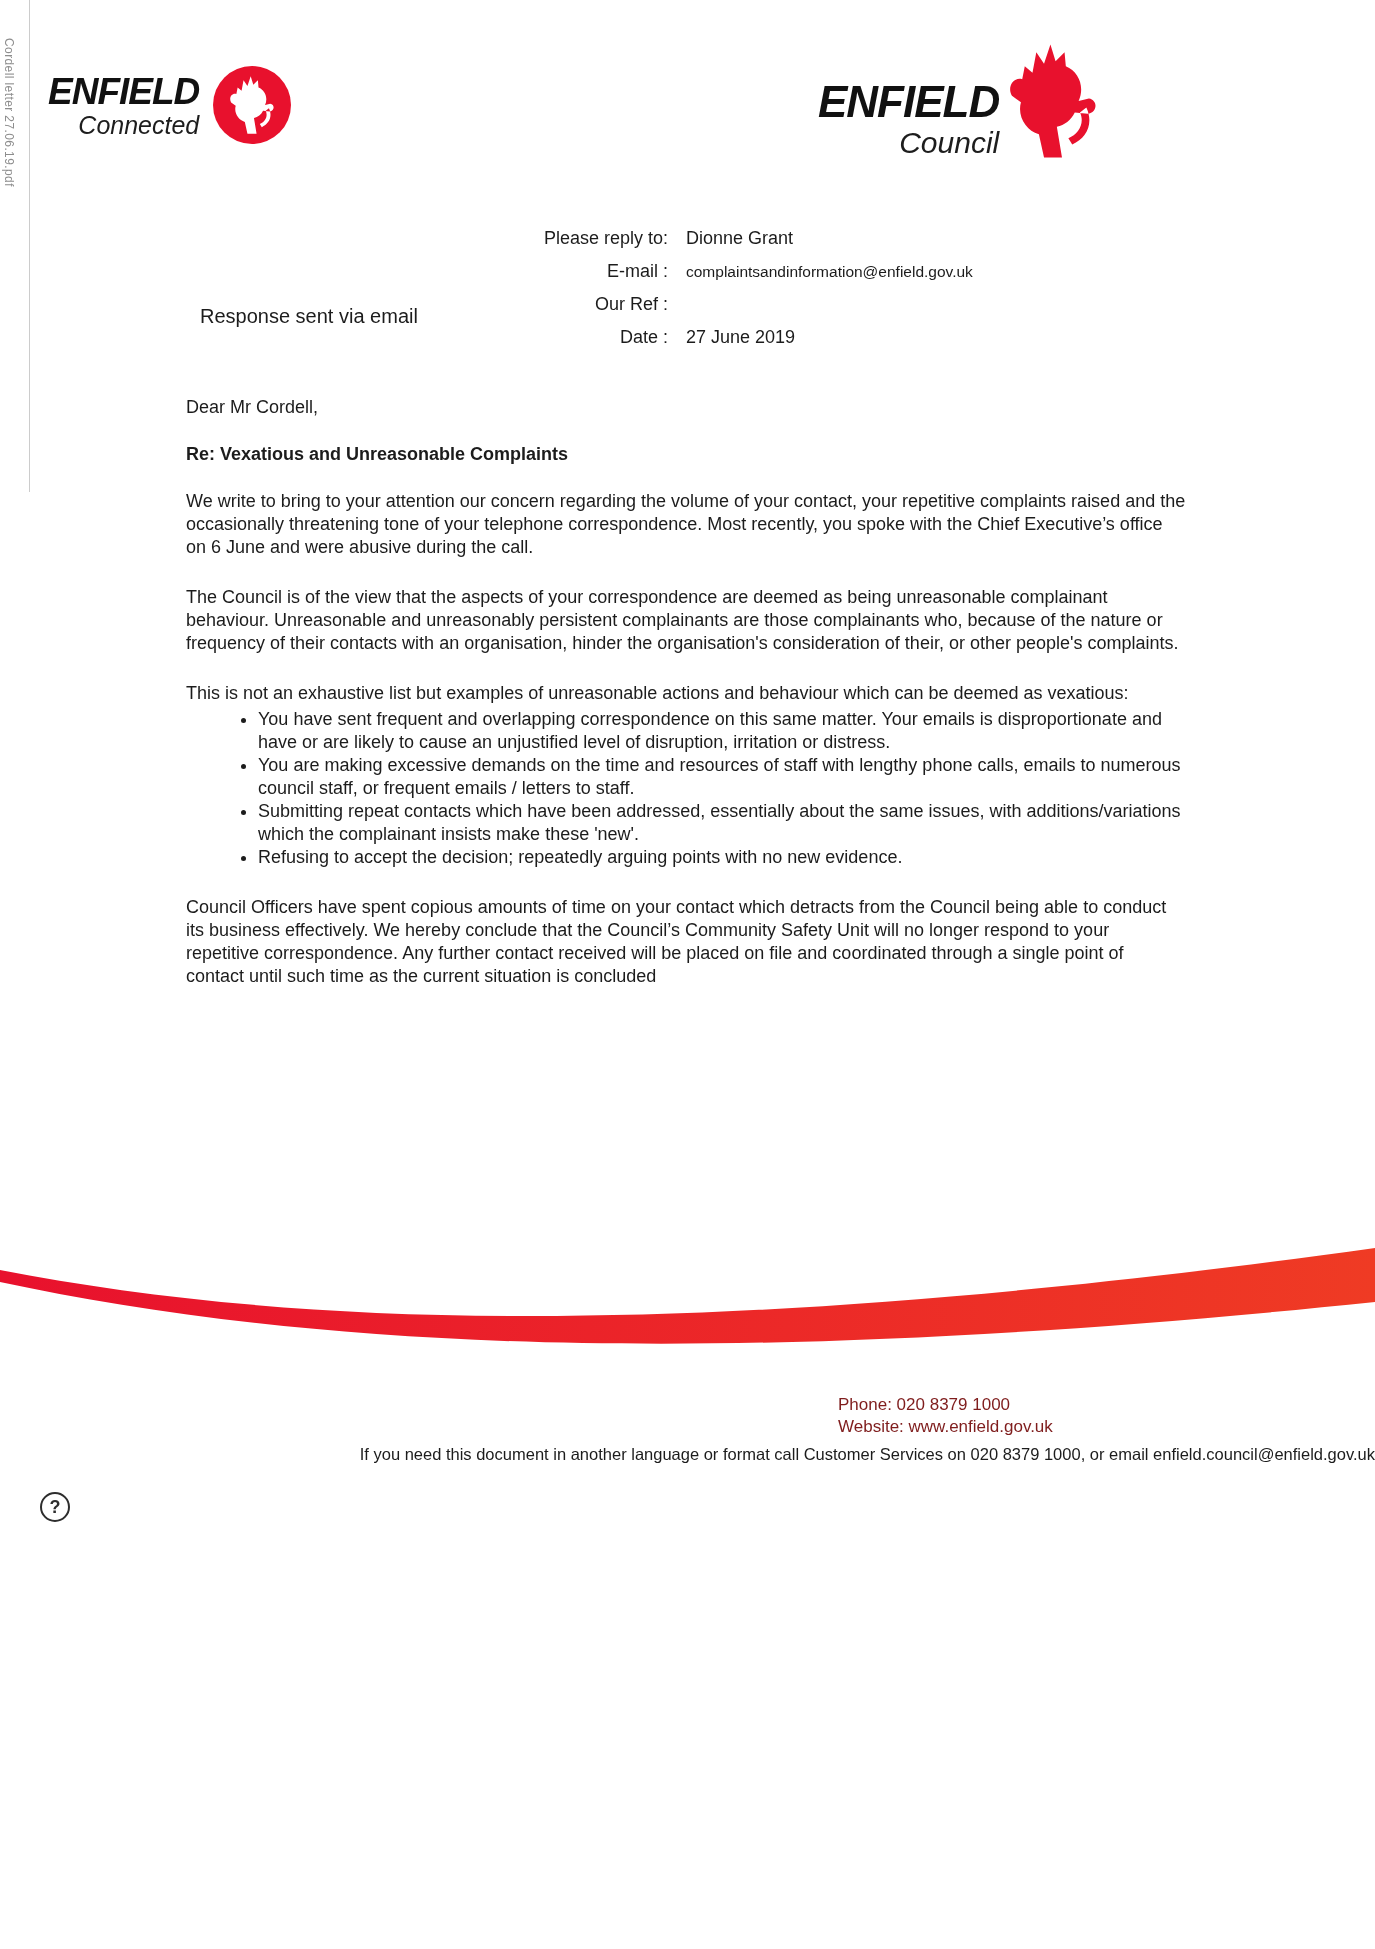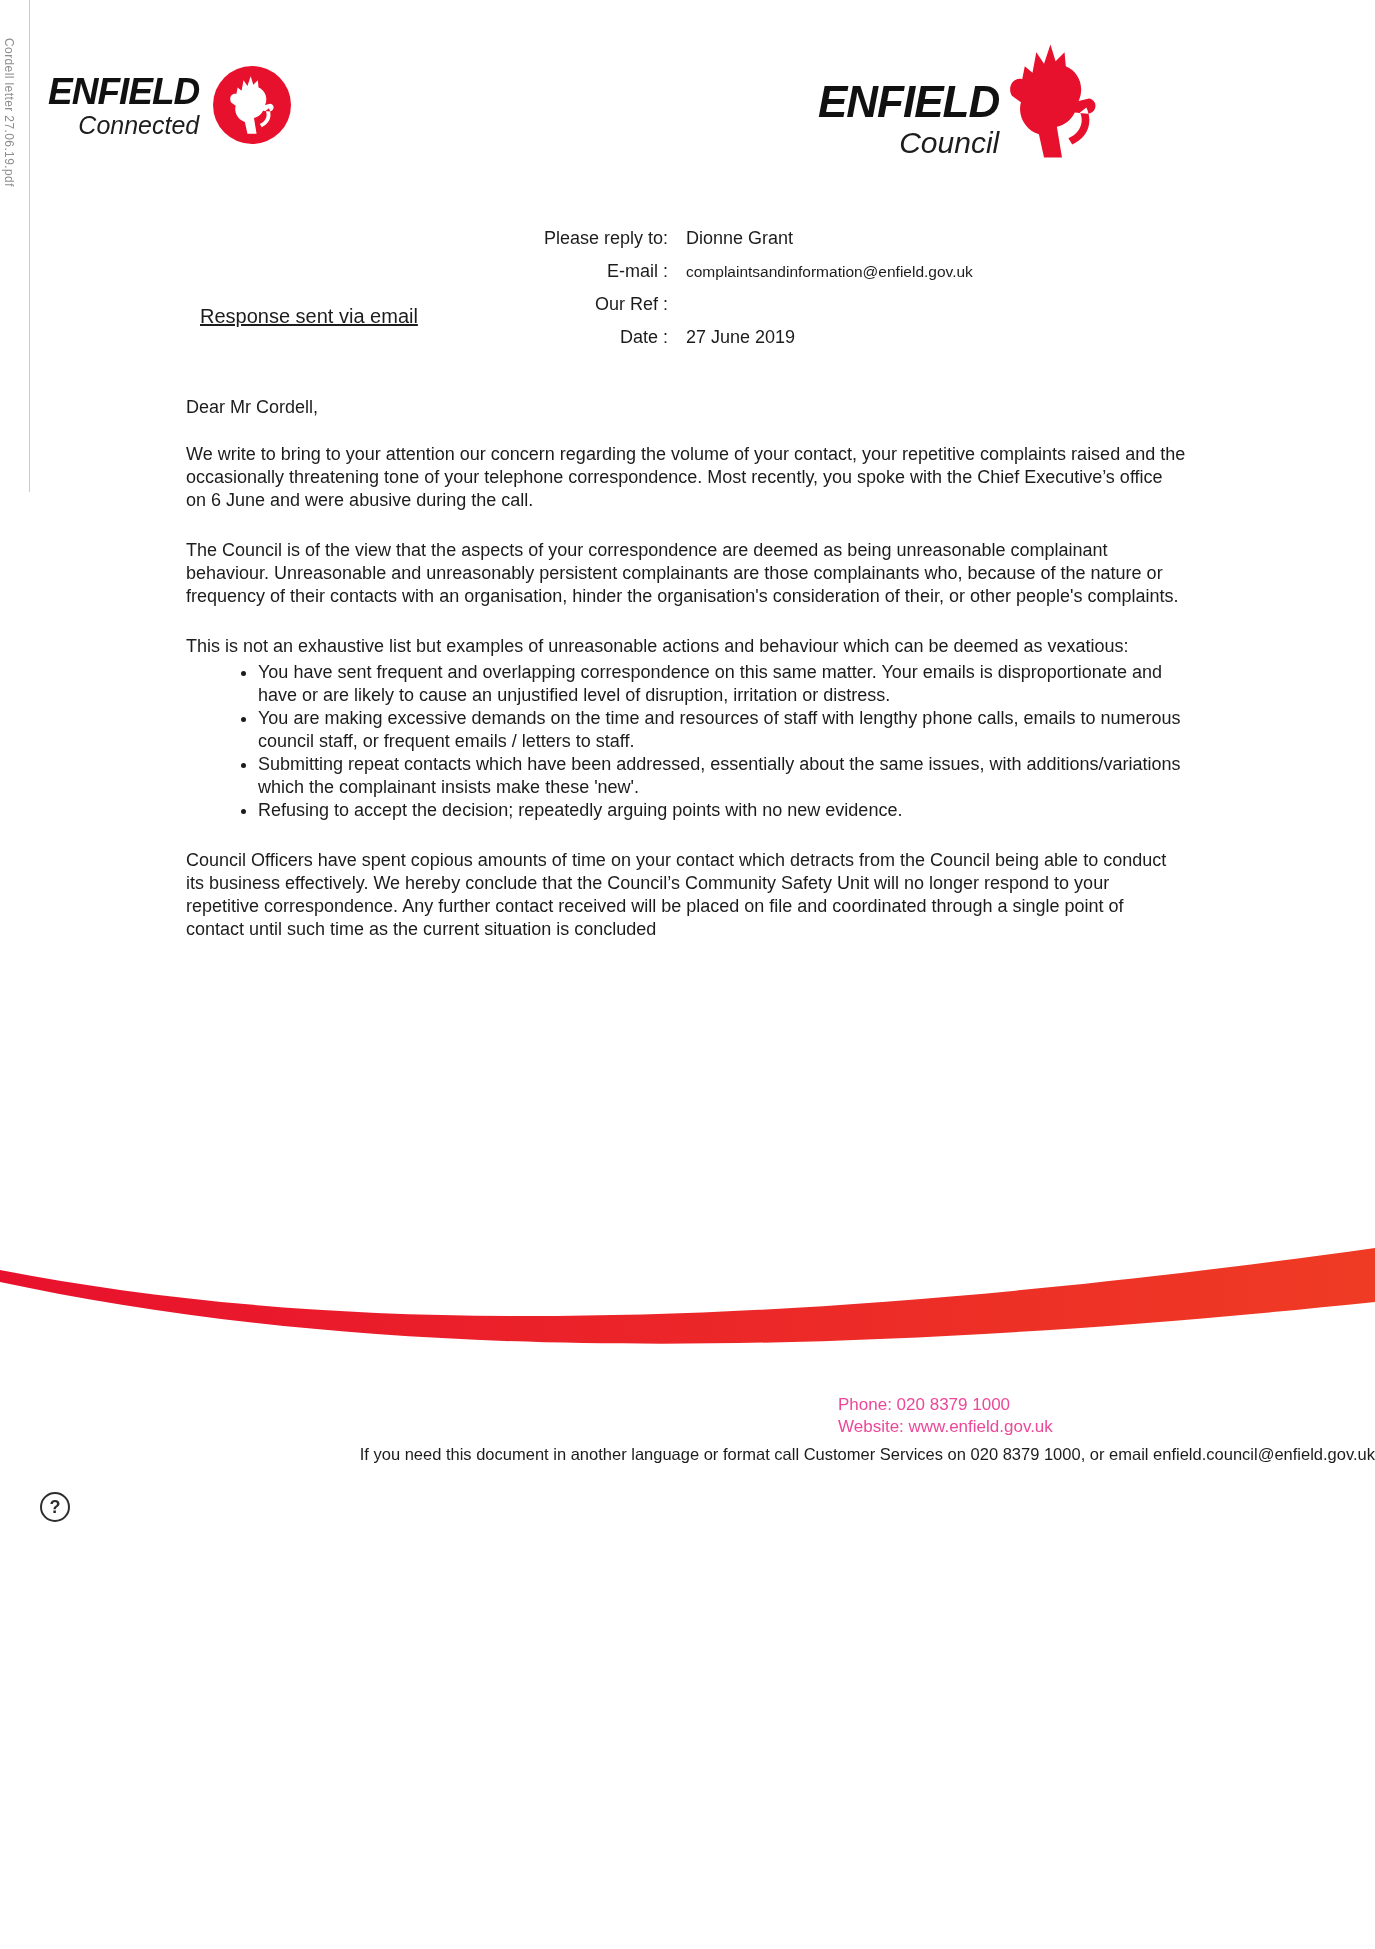--- a/index.html
+++ b/index.html
@@ -32,36 +32,36 @@
   .logo-right .enfield-word { font-size:44px; font-weight:bold; font-style:italic; color:#111; letter-spacing:-1px; }
   .logo-right .sub-word { font-size:30px; font-style:italic; color:#1d1d1d; margin-top:4px; }
   .lion-red { fill:#e8112d; width:92px; height:118px; }
 
   
   .reply-block { position:absolute; left:480px; top:228px; font-size:18px; }
   .reply-row { display:flex; align-items:center; margin-bottom:12px; }
   .reply-label { width:188px; text-align:right; margin-right:18px; flex:0 0 188px; color:#1c1c1c; }
   .reply-value { color:#1c1c1c; }
   .reply-value.small { font-size:15.5px; }
-  .response-note { position:absolute; left:200px; top:305px; font-size:20px; color:#1c1c1c;text-decoration:underline; }
+  .response-note { position:absolute; left:200px; top:305px; font-size:20px; color:#1c1c1c; }
 
   
   .letter-body { position:absolute; left:186px; top:396px; width:1000px; font-size:18px; line-height:23px; color:#1c1c1c; }
   .letter-body p { margin-bottom:27px; }
   .letter-body p.salutation { margin-bottom:24px; }
   .letter-body p.subject { font-weight:bold; margin-bottom:24px; }
   .letter-body p.tight { margin-bottom:3px; }
   .letter-body ul { padding-left:72px; margin-bottom:27px; }
   .letter-body li { line-height:23px; }
 
   
   .swoosh { position:absolute; left:0; top:1240px; width:1375px; height:120px; }
   .signature-block { position:absolute; left:54px; top:1328px; font-size:17px; line-height:22px; color:#1c1c1c; }
   .signature-block .bold { font-weight:bold; }
-  .contact-block { position:absolute; left:838px; top:1394px; font-size:17px; line-height:22px; color:#ec4899; }
+  .contact-block { position:absolute; left:838px; top:1394px; font-size:17px; line-height:22px; color:#7f1d1d; }
   .footer-notice { position:absolute; left:0; right:0; top:1445px; text-align:right; font-size:16.5px; color:#1c1c1c; }
   .help-icon {
     position:absolute; left:40px; top:1492px; width:30px; height:30px; border-radius:50%;
     border:2.5px solid #2d2d2d; color:#2d2d2d; display:flex; align-items:center; justify-content:center;
     font-size:18px; font-weight:bold; cursor:pointer; background:#fff;
   }
   .hidden-defs { position:absolute; width:0; height:0; overflow:hidden; }
 </style>
 </head>
 <body>
@@ -117,20 +117,21 @@
     <div class="reply-row">
       <span class="reply-label">Date :</span>
       <span class="reply-value">27 June 2019</span>
     </div>
   </div>
 
   <div class="response-note">Response sent via email</div>
 
   <div class="letter-body">
     <p class="salutation">Dear Mr Cordell,</p>
+    <p class="subject">Re: Vexatious and Unreasonable Complaints</p>
     <p>We write to bring to your attention our concern regarding the volume of your contact, your repetitive complaints raised and the occasionally threatening tone of your telephone correspondence. Most recently, you spoke with the Chief Executive’s office on 6 June and were abusive during the call.</p>
     <p>The Council is of the view that the aspects of your correspondence are deemed as being unreasonable complainant behaviour. Unreasonable and unreasonably persistent complainants are those complainants who, because of the nature or frequency of their contacts with an organisation, hinder the organisation's consideration of their, or other people's complaints.</p>
     <p class="tight">This is not an exhaustive list but examples of unreasonable actions and behaviour which can be deemed as vexatious:</p>
     <ul>
       <li>You have sent frequent and overlapping correspondence on this same matter. Your emails is disproportionate and have or are likely to cause an unjustified level of disruption, irritation or distress.</li>
       <li>You are making excessive demands on the time and resources of staff with lengthy phone calls, emails to numerous council staff, or frequent emails / letters to staff.</li>
       <li>Submitting repeat contacts which have been addressed, essentially about the same issues, with additions/variations which the complainant insists make these 'new'.</li>
       <li>Refusing to accept the decision; repeatedly arguing points with no new evidence.</li>
     </ul>
     <p>Council Officers have spent copious amounts of time on your contact which detracts from the Council being able to conduct its business effectively. We hereby conclude that the Council’s Community Safety Unit will no longer respond to your repetitive correspondence. Any further contact received will be placed on file and coordinated through a single point of contact until such time as the current situation is concluded</p>

